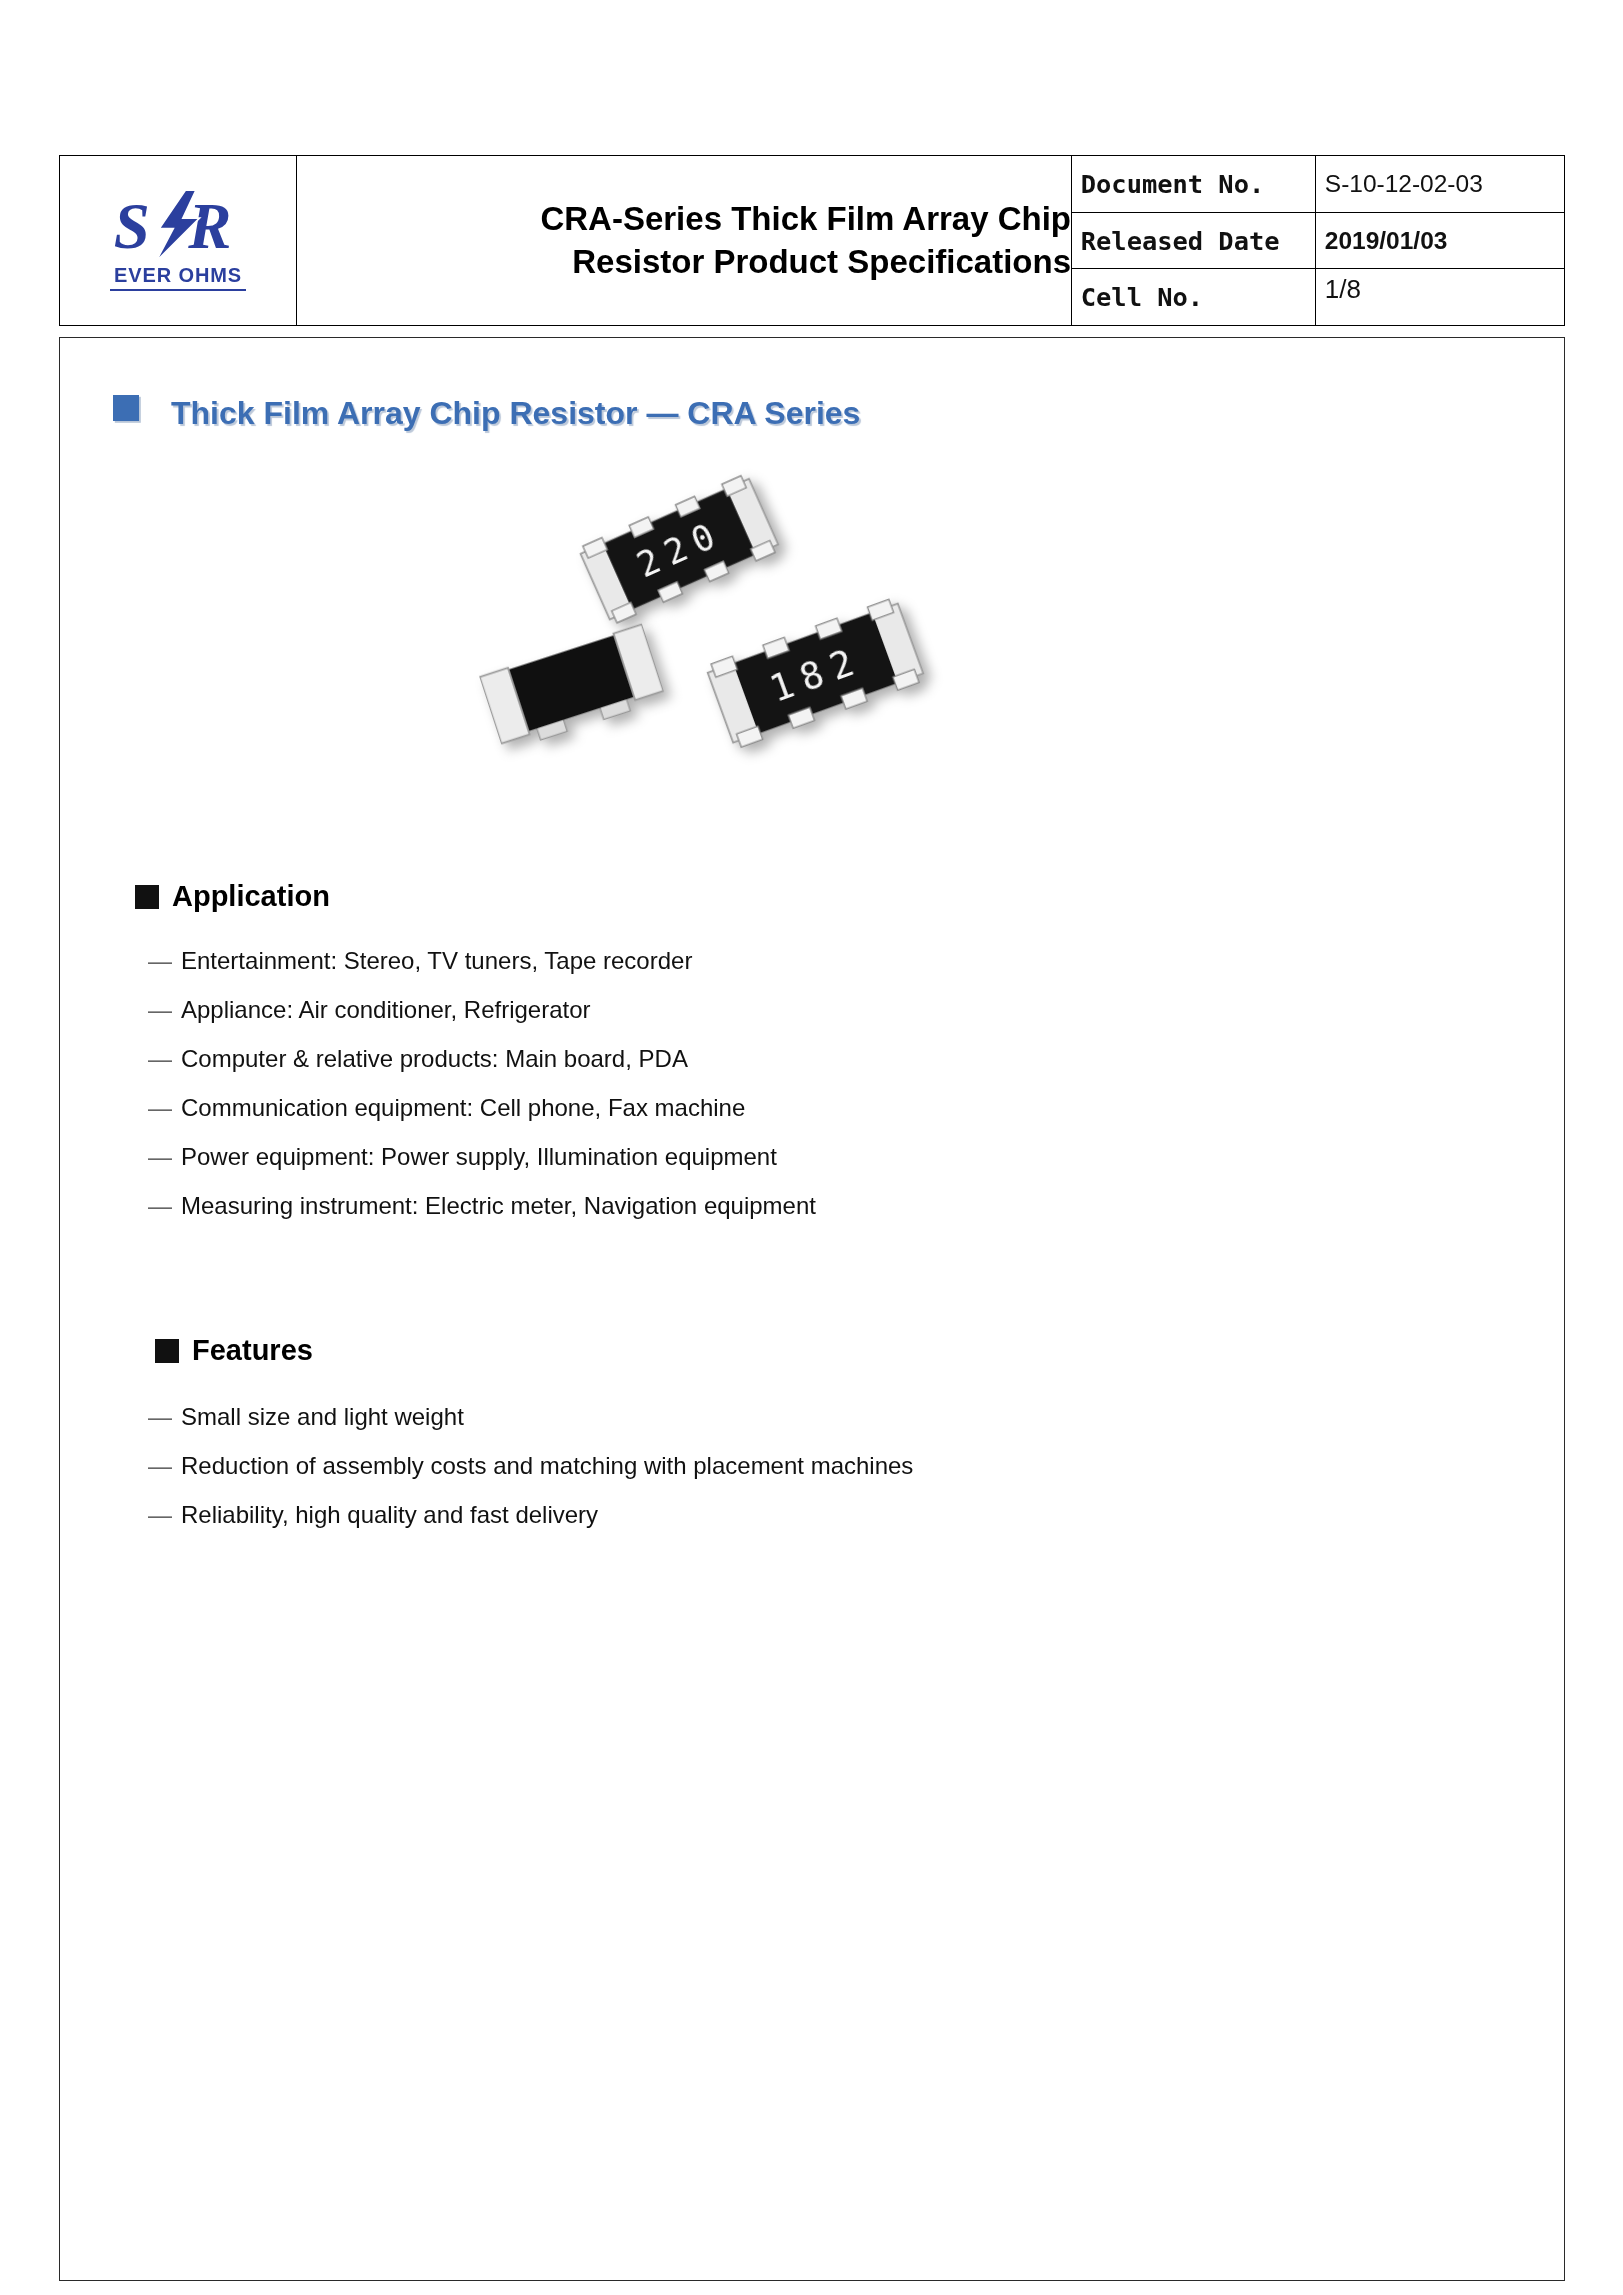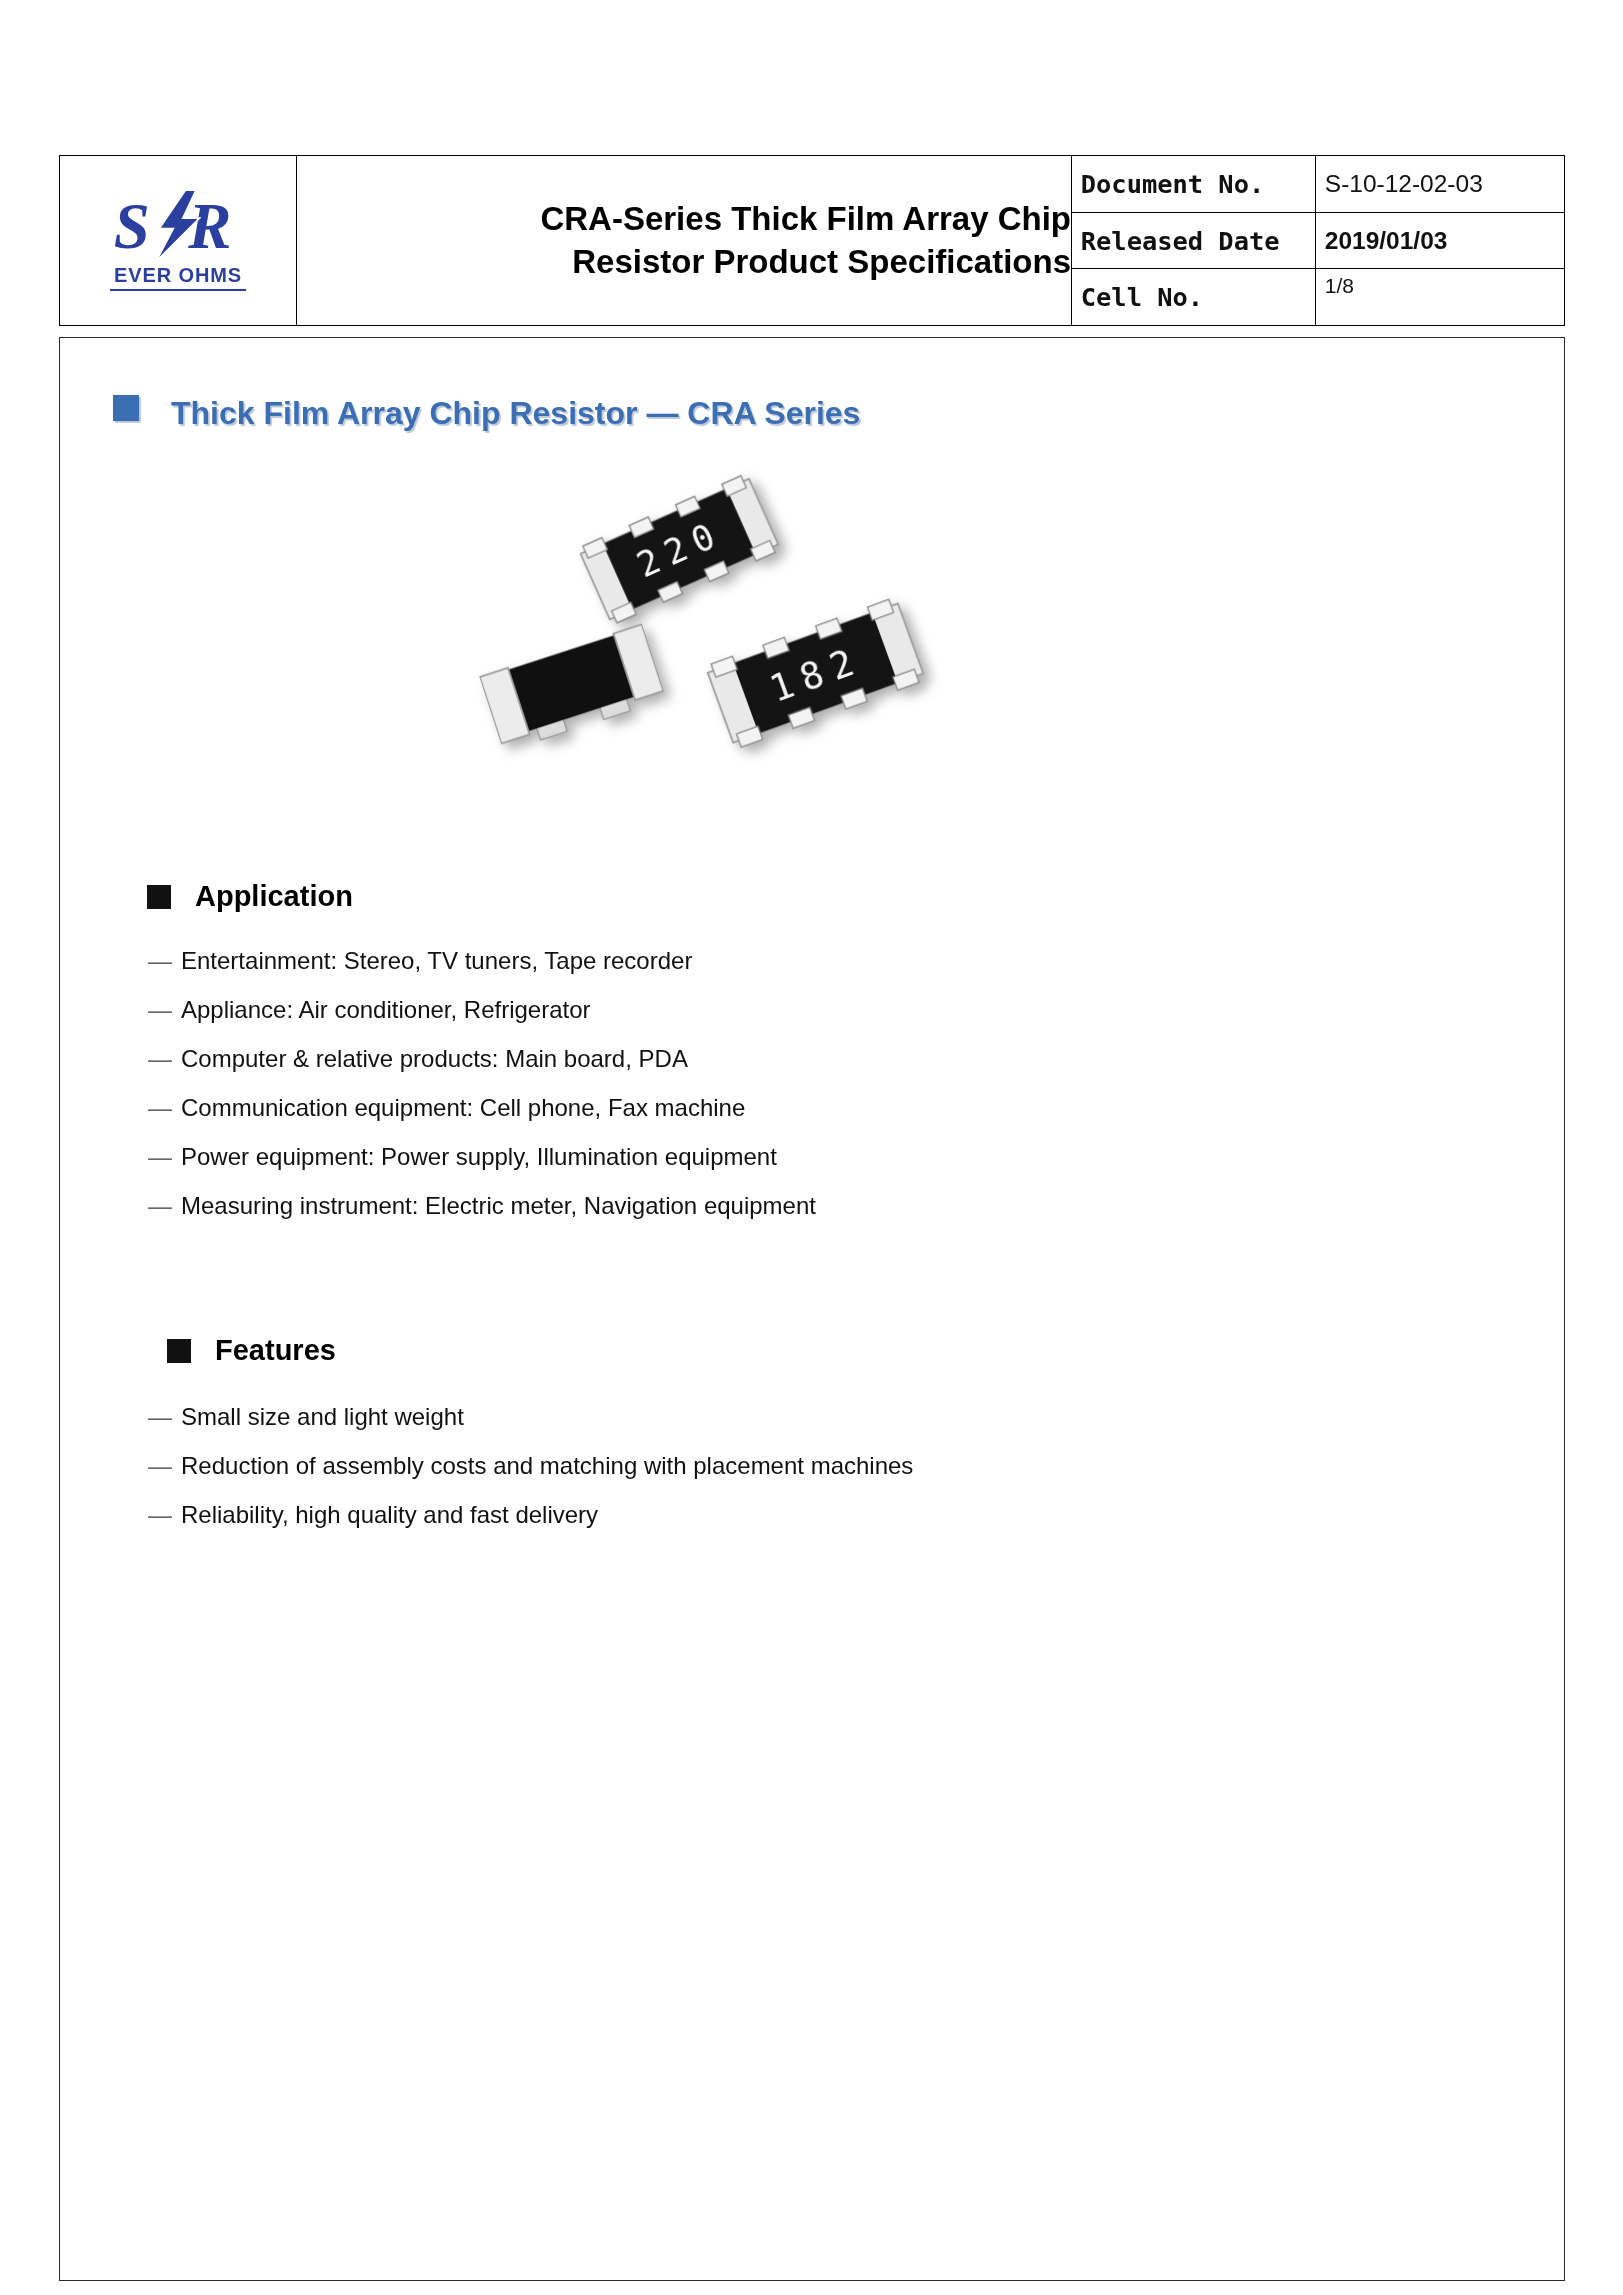--- a/index.html
+++ b/index.html
@@ -63,21 +63,21 @@
     white-space: nowrap;
     font-weight: bold;
   }
   .info-value {
     font-size: 24.5px;
     display: flex; align-items: center;
     padding-left: 8.8px;
     white-space: nowrap;
   }
   .info-value.bold { font-weight: bold; }
-  .info-value.small-top { font-size: 21px; align-items: flex-start; padding-top: 4.4px; }
+  .info-value.small-top { font-size: 26px; align-items: flex-start; padding-top: 4.4px; }
 
   
   .main-box {
     position: absolute;
     left: 59px; top: 337px;
     width: 1506px; height: 1944px;
     border: 1.8px solid #2a2a2a;
   }
 
   .section-title-row {
@@ -102,22 +102,22 @@
   
   .chips { position: absolute; left: 0; top: 0; width: 1506px; height: 491px; }
   .chip { position: absolute; filter: drop-shadow(5.3px 8.8px 6.1px rgba(0,0,0,0.30)); }
   .chip-a { left: 526px; top: 167px; transform: rotate(-24deg); }
   .chip-b { left: 428px; top: 309px; transform: rotate(-18deg); }
   .chip-c { left: 653px; top: 289px; transform: rotate(-20deg); }
 
   
   .sub-heading-row {
     position: absolute;
-    left: 87px;
-    display: flex; align-items: center; gap: 24px;
+    left: 75px;
+    display: flex; align-items: center; gap: 13px;
   }
   .black-square { width: 24px; height: 24px; background: #111; flex: 0 0 auto; }
   .sub-heading { font-size: 29px; font-weight: bold; color: #000; white-space: nowrap; }
 
   .bullet-list { position: absolute; left: 88px; }
   .list-item {
     display: flex; align-items: center;
     height: 49px;
     font-size: 24px;
     color: #111;

